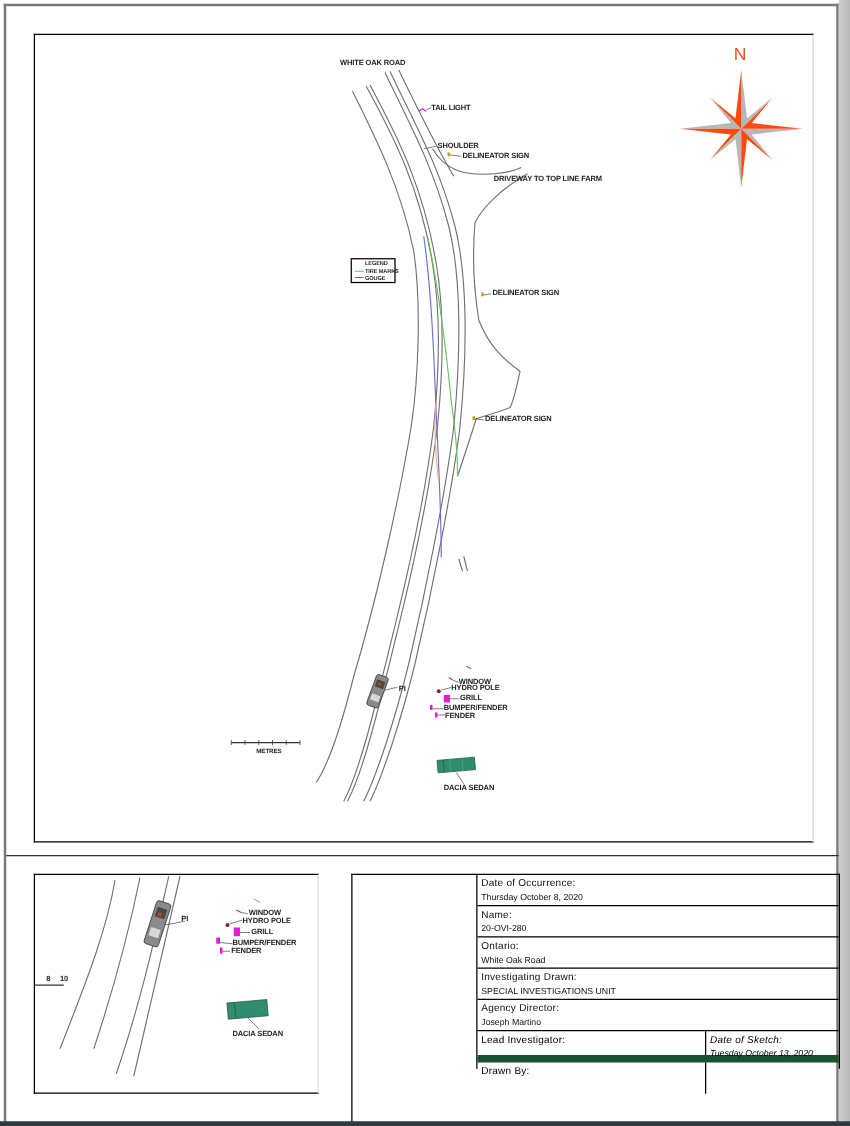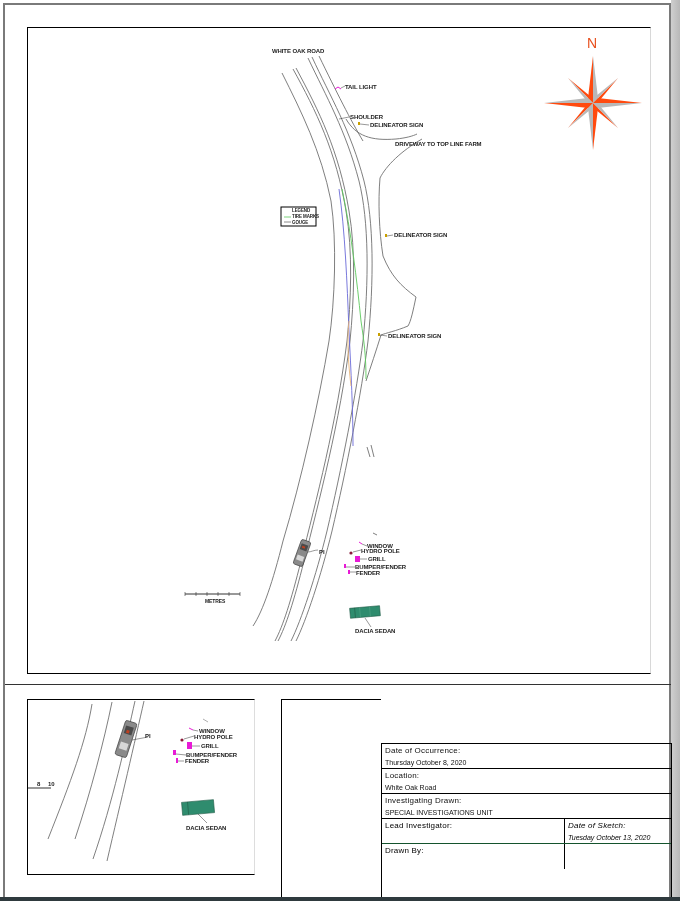--- a/index.html
+++ b/index.html
@@ -38,29 +38,28 @@
   }
   .blank-panel {
     position: absolute; left: 281px; top: 699px; width: 100px; height: 202px;
     border-left: 1px solid #000; border-top: 1px solid #000;
     box-sizing: border-box;
   }
   .title-block {
     position: absolute; left: 381px; top: 699px; width: 291px; height: 156px;
     border-top: 1px solid #000; border-left: 1px solid #000; border-right: 1px solid #000;
     box-sizing: border-box;
-    margin-top: 44px;
   }
   .tb-row {
     position: relative; height: 25px; border-bottom: 1px solid #000; box-sizing: border-box;
     font-size: 7.5px; color: #111;
   }
   .tb-label { position: absolute; left: 3px; top: 2px; font-size: 8px; letter-spacing: 0.2px; }
   .tb-value { position: absolute; left: 3px; top: 15px; font-size: 7px; }
-  .tb-split { display: flex; height: 25px; border-bottom: 1px solid #14532d; box-sizing: border-box; position: relative; }
+  .tb-split { display: flex; height: 25px; border-bottom: 6px solid #14532d; box-sizing: border-box; position: relative; }
   .tb-cell { position: relative; box-sizing: border-box; height: 100%; font-size: 7.5px; }
   .tb-cell.left { width: 183px; border-right: 1px solid #000; }
   .tb-cell.right { flex: 1; font-style: italic; }
   .lbl { position: absolute; font-size: 6px; font-weight: bold; color: #222; white-space: nowrap; letter-spacing: -0.1px; }
   .compass-n {
     position: absolute; font-size: 14px; color: #e8501e; font-weight: normal;
   }
 </style>
 </head>
 <body>
@@ -239,26 +238,34 @@
 </div>
 
 <div class="blank-panel"></div>
 
 <div class="title-block">
   <div class="tb-row">
     <span class="tb-label">Date of Occurrence:</span>
     <span class="tb-value">Thursday October 8, 2020</span>
   </div>
   <div class="tb-row">
-    <span class="tb-label">Location:</span>
+    <span class="tb-label">Name:</span>
+    <span class="tb-value">20-OVI-280</span>
+  </div>
+  <div class="tb-row">
+    <span class="tb-label">Ontario:</span>
     <span class="tb-value">White Oak Road</span>
   </div>
   <div class="tb-row">
     <span class="tb-label">Investigating Drawn:</span>
     <span class="tb-value">SPECIAL INVESTIGATIONS UNIT</span>
+  </div>
+  <div class="tb-row">
+    <span class="tb-label">Agency Director:</span>
+    <span class="tb-value">Joseph Martino</span>
   </div>
   <div class="tb-split">
     <div class="tb-cell left">
       <span class="tb-label">Lead Investigator:</span>
       <span class="tb-value"></span>
     </div>
     <div class="tb-cell right">
       <span class="tb-label">Date of Sketch:</span>
       <span class="tb-value">Tuesday October 13, 2020</span>
     </div>

